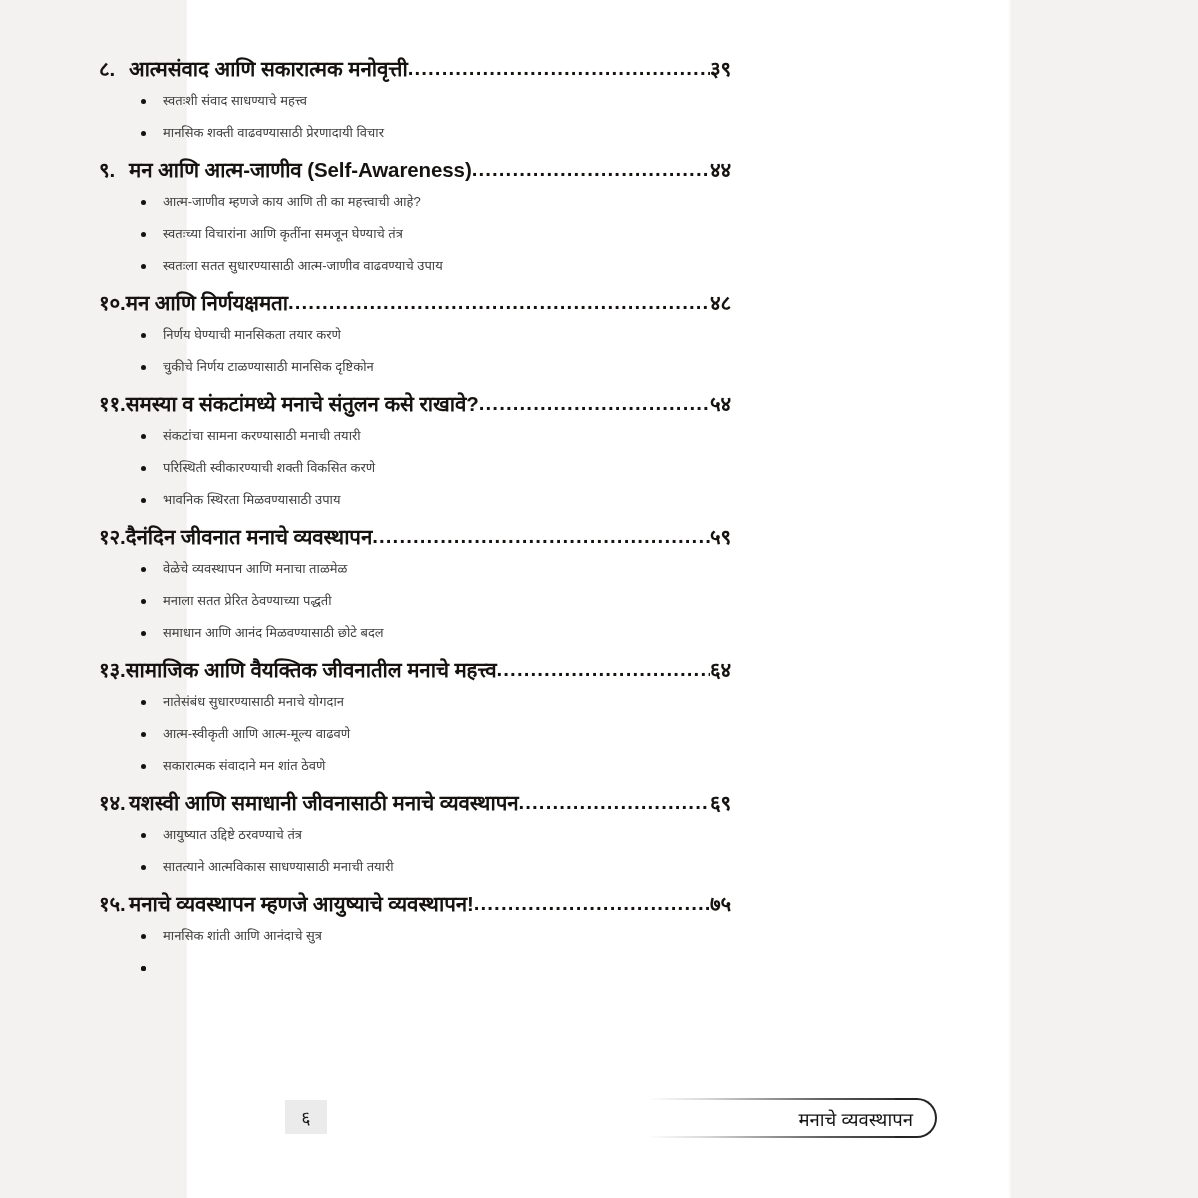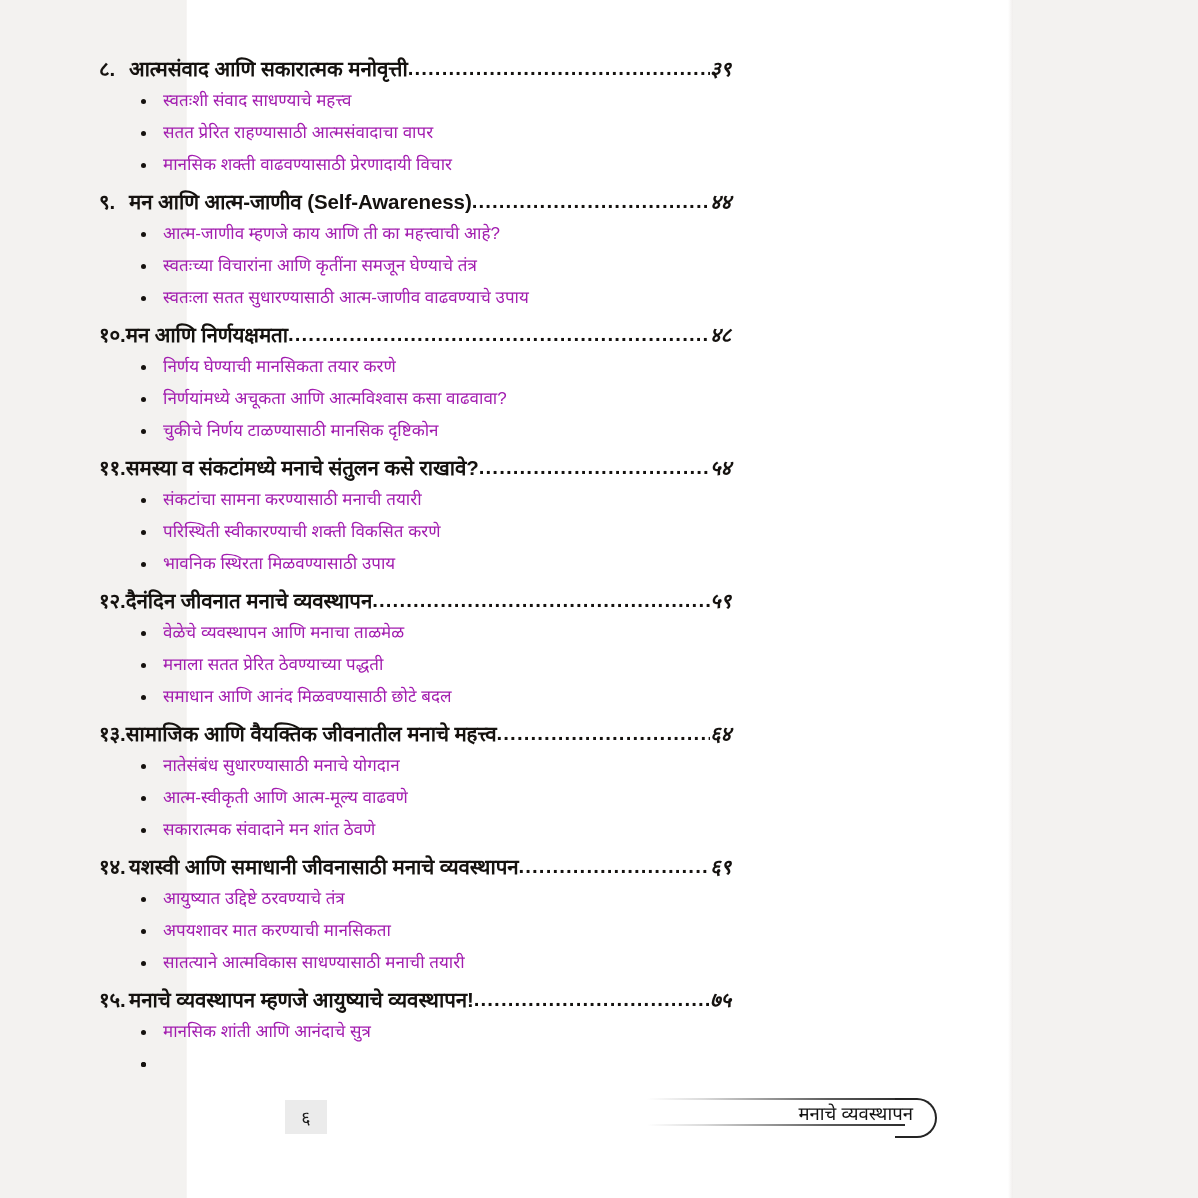--- a/index.html
+++ b/index.html
@@ -90,34 +90,33 @@
     color: #15120f;
     transform: translateY(-1px);
   }
   .leader::after {
     content: "............................................................................................................";
   }
   .entry-page {
     flex: 0 0 auto;
     display: inline-block;
     padding-left: 0px;
-    font-style: italic;
   }
 
   .sub-list {
     list-style: none;
     margin: 1px 0 6px 0;
     padding: 0 0 0 40px;
   }
   .sub-list li {
     position: relative;
-    font-size: 17px;
+    font-size: 13px;
     line-height: 32px;
     padding-left: 24px;
-    color: #a21caf;
+    color: #404040;
     white-space: nowrap;
   }
   .sub-list li .dot {
     position: absolute;
     left: 2px;
     top: 14px;
     width: 5px;
     height: 5px;
     background: #15120f;
     border-radius: 50%;
@@ -142,21 +141,21 @@
     align-items: center;
     justify-content: center;
     font-size: 18px;
     color: #1a1a1a;
   }
   #footer-banner {
     position: absolute;
     left: 460px;
     top: 2px;
     width: 290px;
-    height: 28px;
+    height: 40px;
     text-decoration: underline;
   }
   #footer-banner .rule-top {
     position: absolute;
     left: 0; top: 0;
     width: 258px; height: 2px;
     background: linear-gradient(to right, rgba(160,160,160,0) 0%, rgba(150,150,150,0.35) 22%, #5d5d5d 70%, #2b2b2b 100%);
   }
   #footer-banner .rule-bottom {
     position: absolute;
@@ -197,21 +196,20 @@
   <div id="toc">
       <div class="toc-entry">
         <div class="entry-head">
           <span class="entry-num wide">८.</span>
           <span class="entry-title">आत्मसंवाद आणि सकारात्मक मनोवृत्ती</span>
           <span class="leader"></span>
           <span class="entry-page">३९</span>
         </div>
         <ul class="sub-list">
           <li><span class="dot"></span><span>स्वतःशी संवाद साधण्याचे महत्त्व</span></li>
-          <li><span class="dot"></span><span>सतत प्रेरित राहण्यासाठी आत्मसंवादाचा वापर</span></li>
           <li><span class="dot"></span><span>मानसिक शक्ती वाढवण्यासाठी प्रेरणादायी विचार</span></li>
         </ul>
       </div>
       <div class="toc-entry">
         <div class="entry-head">
           <span class="entry-num wide">९.</span>
           <span class="entry-title">मन आणि आत्म-जाणीव (Self-Awareness)</span>
           <span class="leader"></span>
           <span class="entry-page">४४</span>
         </div>
@@ -223,21 +221,20 @@
       </div>
       <div class="toc-entry">
         <div class="entry-head">
           <span class="entry-num tight">१०.</span>
           <span class="entry-title">मन आणि निर्णयक्षमता</span>
           <span class="leader"></span>
           <span class="entry-page">४८</span>
         </div>
         <ul class="sub-list">
           <li><span class="dot"></span><span>निर्णय घेण्याची मानसिकता तयार करणे</span></li>
-          <li><span class="dot"></span><span>निर्णयांमध्ये अचूकता आणि आत्मविश्वास कसा वाढवावा?</span></li>
           <li><span class="dot"></span><span>चुकीचे निर्णय टाळण्यासाठी मानसिक दृष्टिकोन</span></li>
         </ul>
       </div>
       <div class="toc-entry">
         <div class="entry-head">
           <span class="entry-num tight">११.</span>
           <span class="entry-title">समस्या व संकटांमध्ये मनाचे संतुलन कसे राखावे? </span>
           <span class="leader"></span>
           <span class="entry-page"> ५४</span>
         </div>
@@ -275,21 +272,20 @@
       </div>
       <div class="toc-entry">
         <div class="entry-head">
           <span class="entry-num wide">१४.</span>
           <span class="entry-title">यशस्वी आणि समाधानी जीवनासाठी मनाचे व्यवस्थापन</span>
           <span class="leader"></span>
           <span class="entry-page">६९</span>
         </div>
         <ul class="sub-list">
           <li><span class="dot"></span><span>आयुष्यात उद्दिष्टे ठरवण्याचे तंत्र</span></li>
-          <li><span class="dot"></span><span>अपयशावर मात करण्याची मानसिकता</span></li>
           <li><span class="dot"></span><span>सातत्याने आत्मविकास साधण्यासाठी मनाची तयारी</span></li>
         </ul>
       </div>
       <div class="toc-entry">
         <div class="entry-head">
           <span class="entry-num wide">१५.</span>
           <span class="entry-title">मनाचे व्यवस्थापन म्हणजे आयुष्याचे व्यवस्थापन!</span>
           <span class="leader"></span>
           <span class="entry-page"> ७५</span>
         </div>

